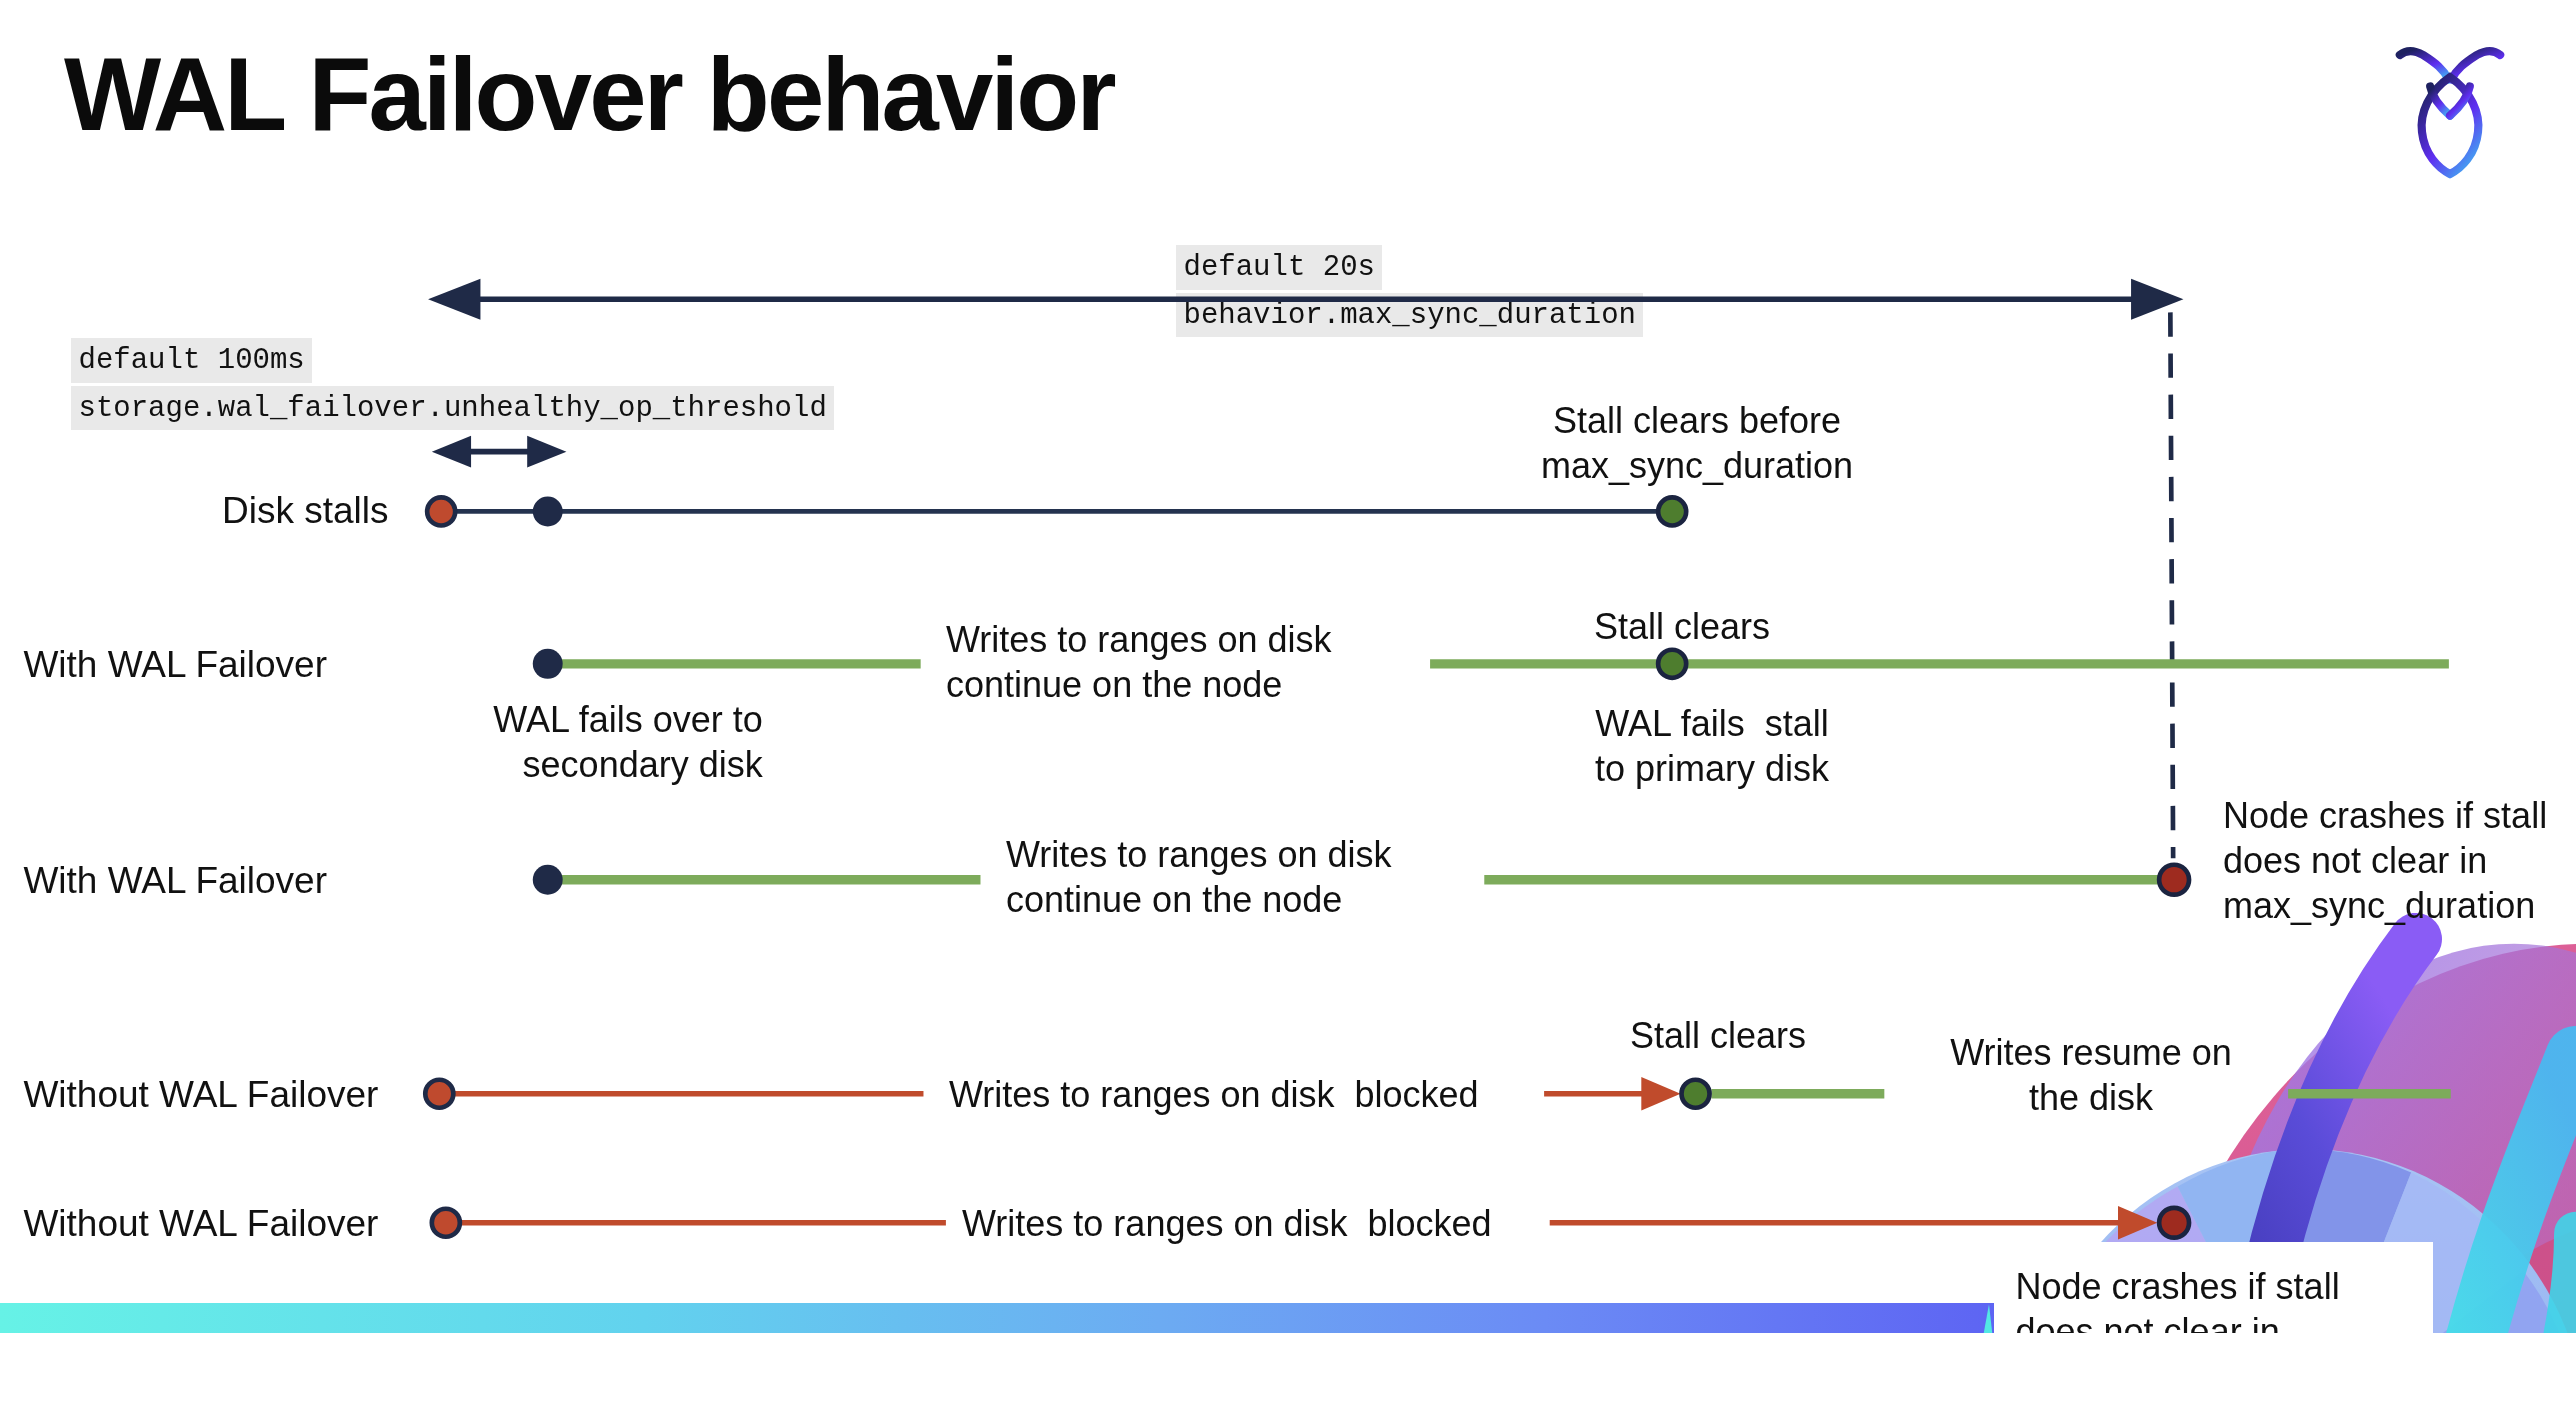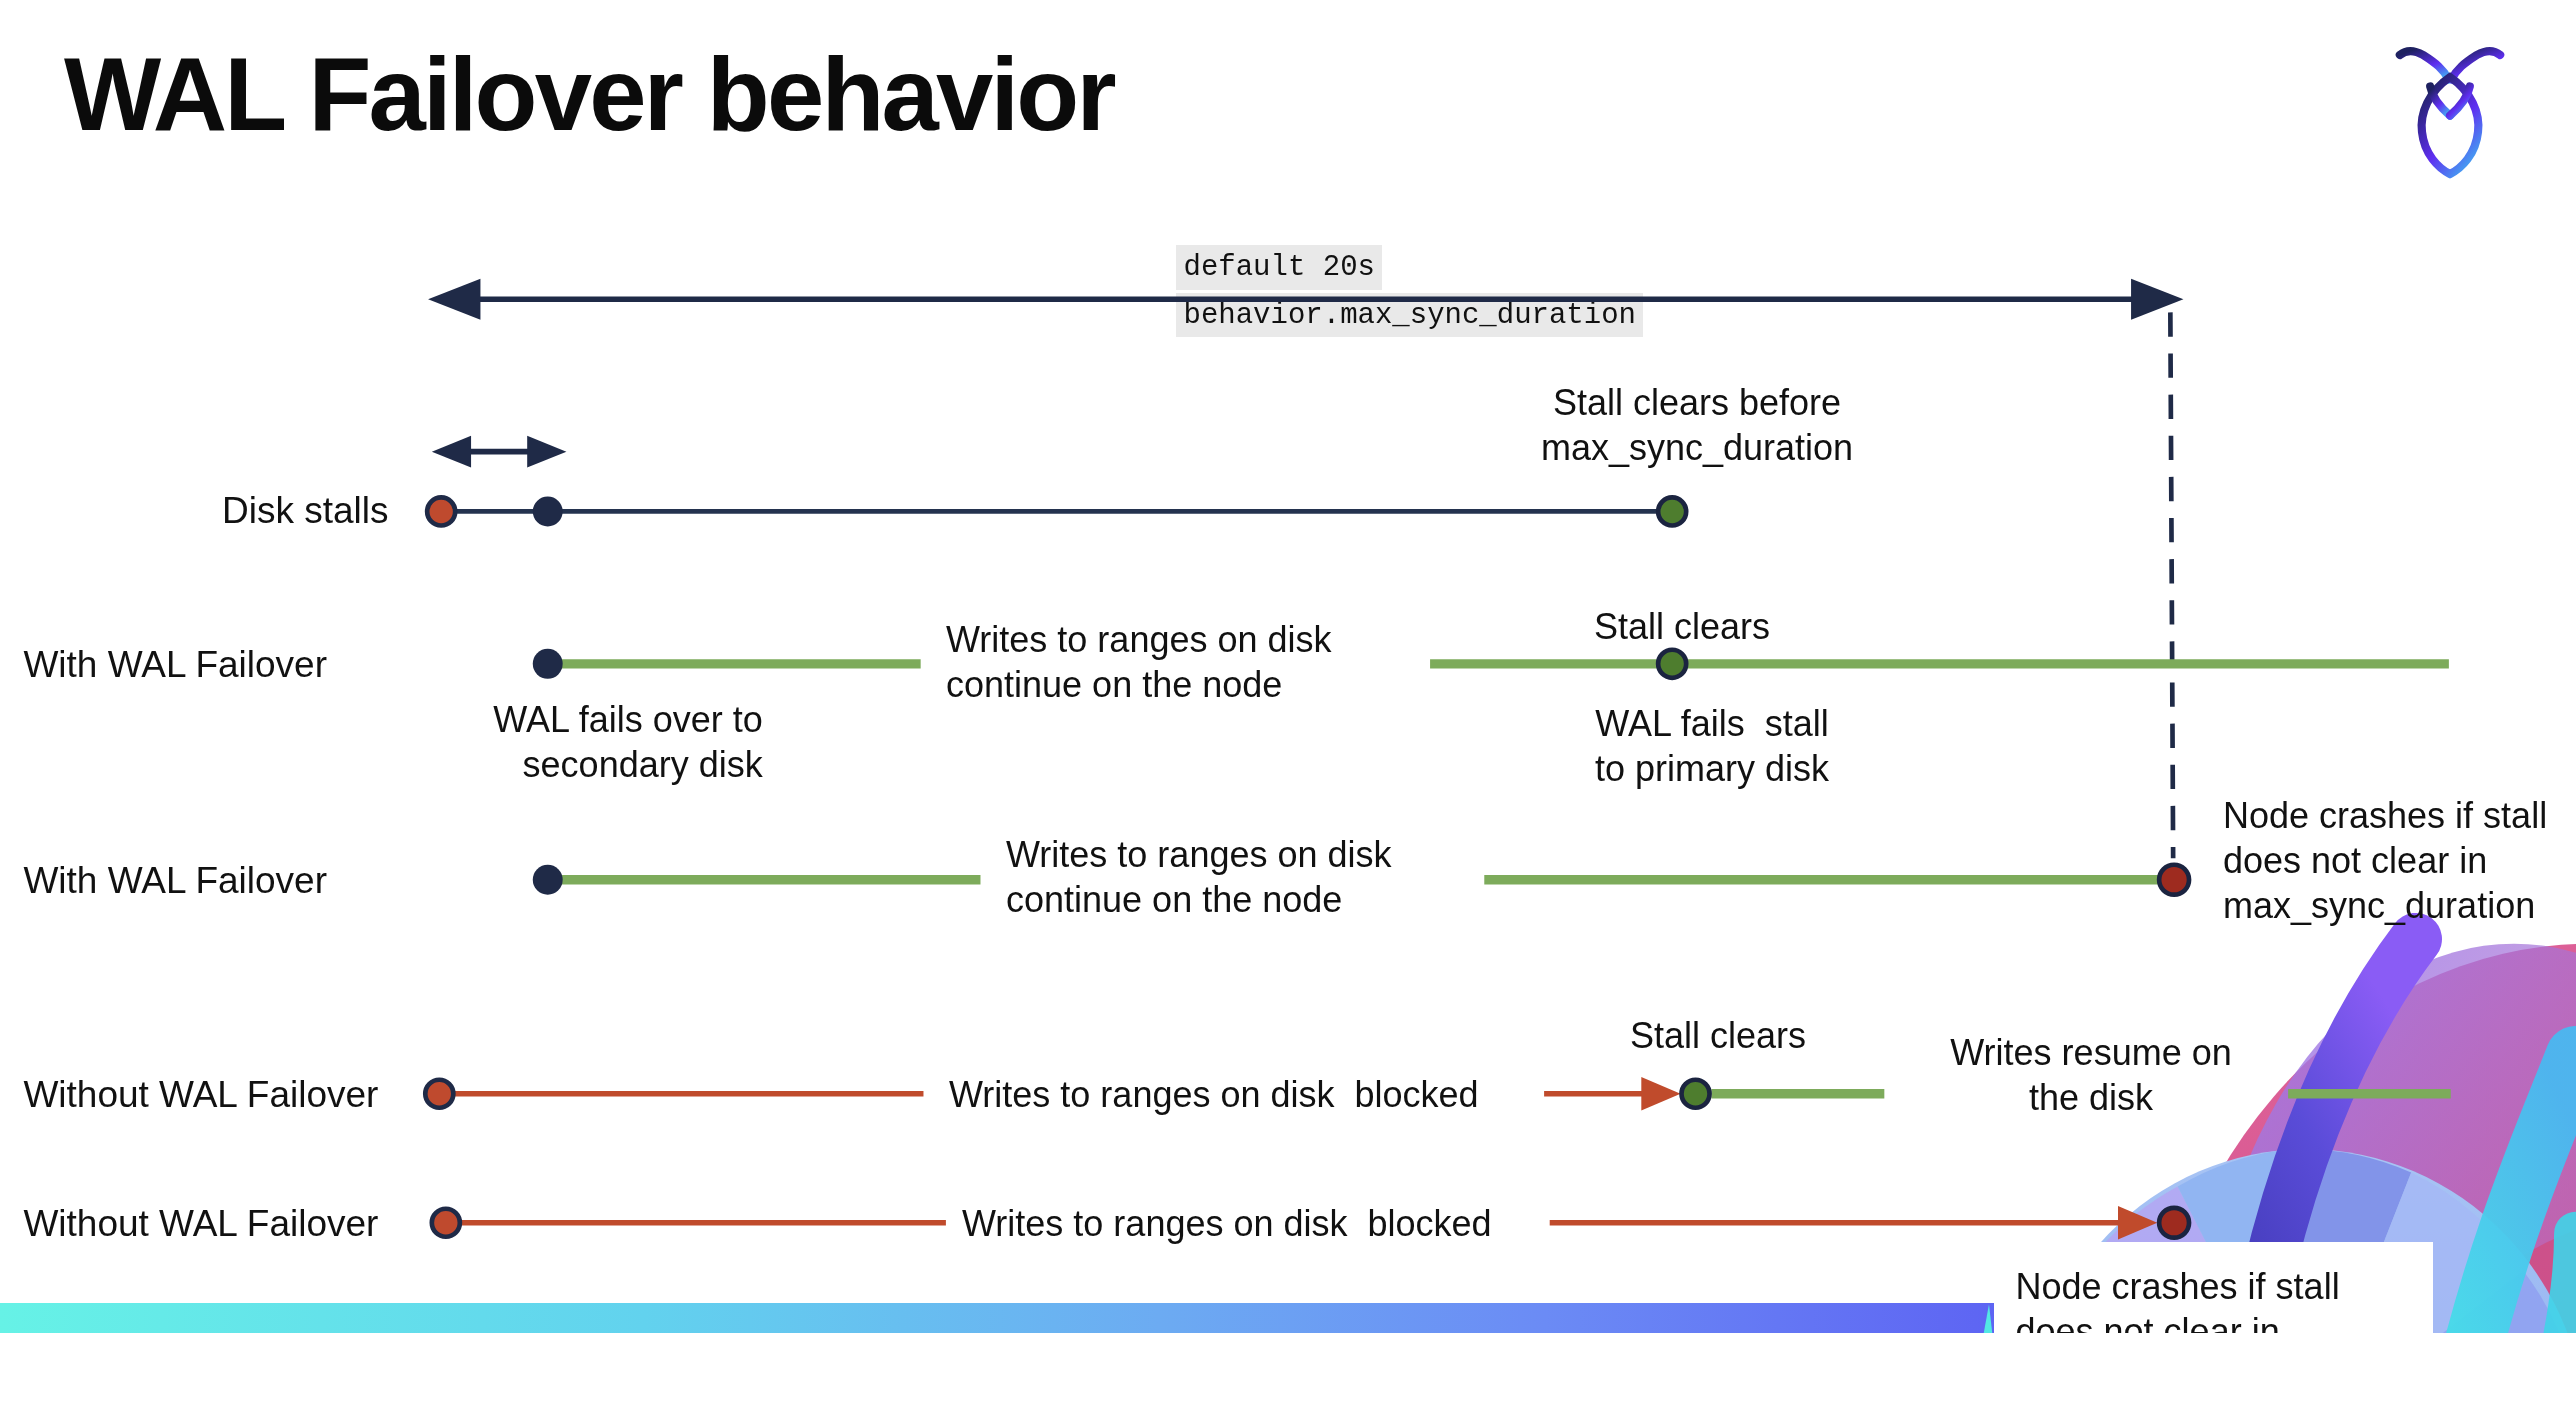--- a/index.html
+++ b/index.html
@@ -89,20 +89,24 @@
       <path d="M50,64 C42,57 35,49 33,39"></path>
       <path d="M50,64 C58,57 65,49 67,39"></path>
     </g>
   </svg>
 
   <div class="abs monowrap" style="left:1142px;top:245px;">
     <span class="mono t">default 20s</span><br>
     <span class="mono t">behavior.max_sync_duration</span>
   </div>
 
+  <div class="abs monowrap" style="left:37px;top:338px;">
+    <span class="mono t">default 100ms</span><br>
+    <span class="mono t">storage.wal_failover.unhealthy_op_threshold</span>
+  </div>
 
   <div class="abs rowlabel t" style="left:222px;top:511px;">Disk stalls</div>
   <div class="abs rowlabel t" style="left:23.4px;top:665px;">With WAL Failover</div>
   <div class="abs rowlabel t" style="left:23.4px;top:881px;">With WAL Failover</div>
   <div class="abs rowlabel t" style="left:23.4px;top:1095px;">Without WAL Failover</div>
   <div class="abs rowlabel t" style="left:23.4px;top:1224px;">Without WAL Failover</div>
 
   <svg class="abs" style="left:0;top:0;" width="2576" height="1408" viewBox="0 0 2756 1506">
 
     <g stroke="#1f2a47" fill="#1f2a47">
@@ -152,21 +156,21 @@
 
     <g>
       <line x1="493" y1="1308" x2="1012" y2="1308" stroke="#c04b2c" stroke-width="6"></line>
       <line x1="1658" y1="1308" x2="2278" y2="1308" stroke="#c04b2c" stroke-width="6"></line>
       <path d="M2308,1308 L2266,1290 L2266,1326 Z" fill="#c04b2c"></path>
       <circle cx="477" cy="1308" r="15" fill="#bf4a2e" stroke="#1f2a47" stroke-width="5"></circle>
       <circle cx="2326" cy="1308" r="16" fill="#9e2b1f" stroke="#1b2440" stroke-width="5"></circle>
     </g>
   </svg>
 
-  <div class="abs lbl center" style="left:1697px;top:380px;">
+  <div class="abs lbl center" style="left:1697px;top:398px;">
     <div class="t">Stall clears before</div>
     <div class="t">max_sync_duration</div>
   </div>
 
   <div class="abs lbl" style="left:946px;top:617px;">
     <div class="t">Writes to ranges on disk</div>
     <div class="t">continue on the node</div>
   </div>
   <div class="abs lbl center t" style="left:1682px;top:604px;">Stall clears</div>
   <div class="abs lbl center" style="left:628px;top:697px;text-align:right;">

